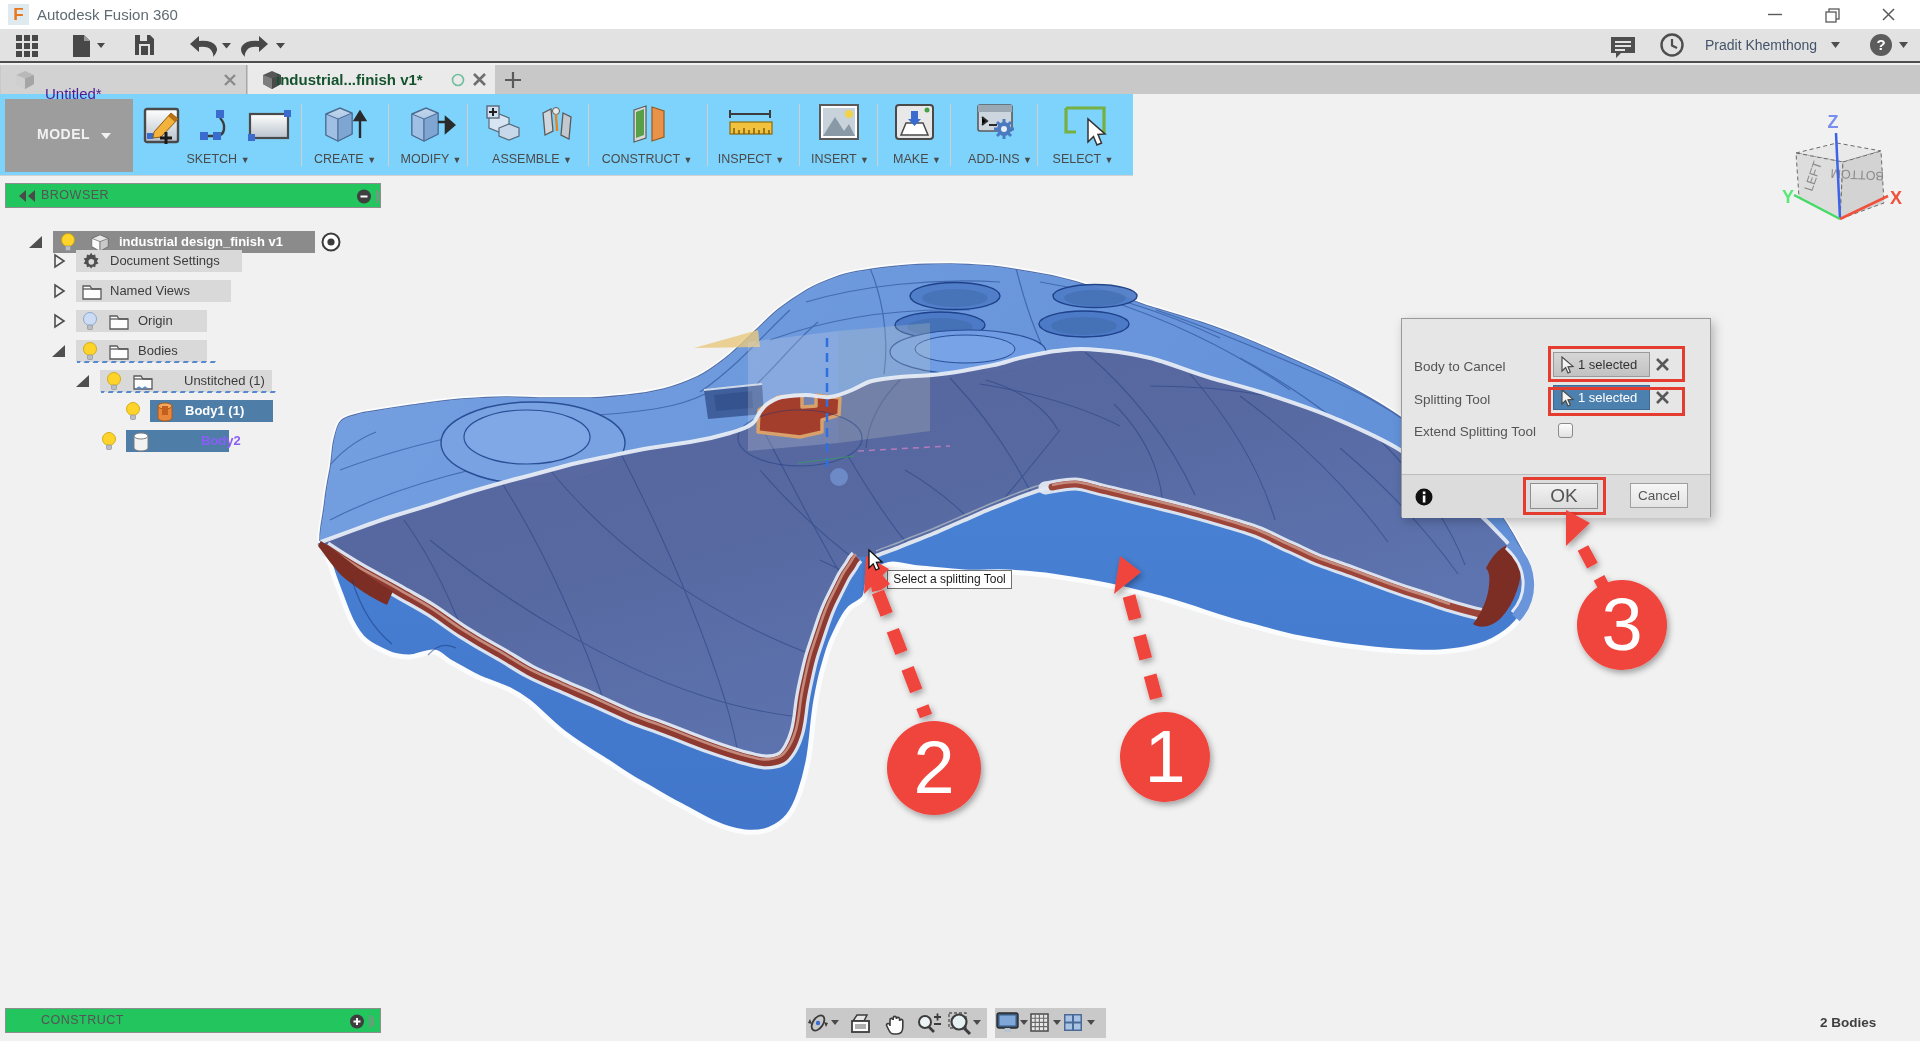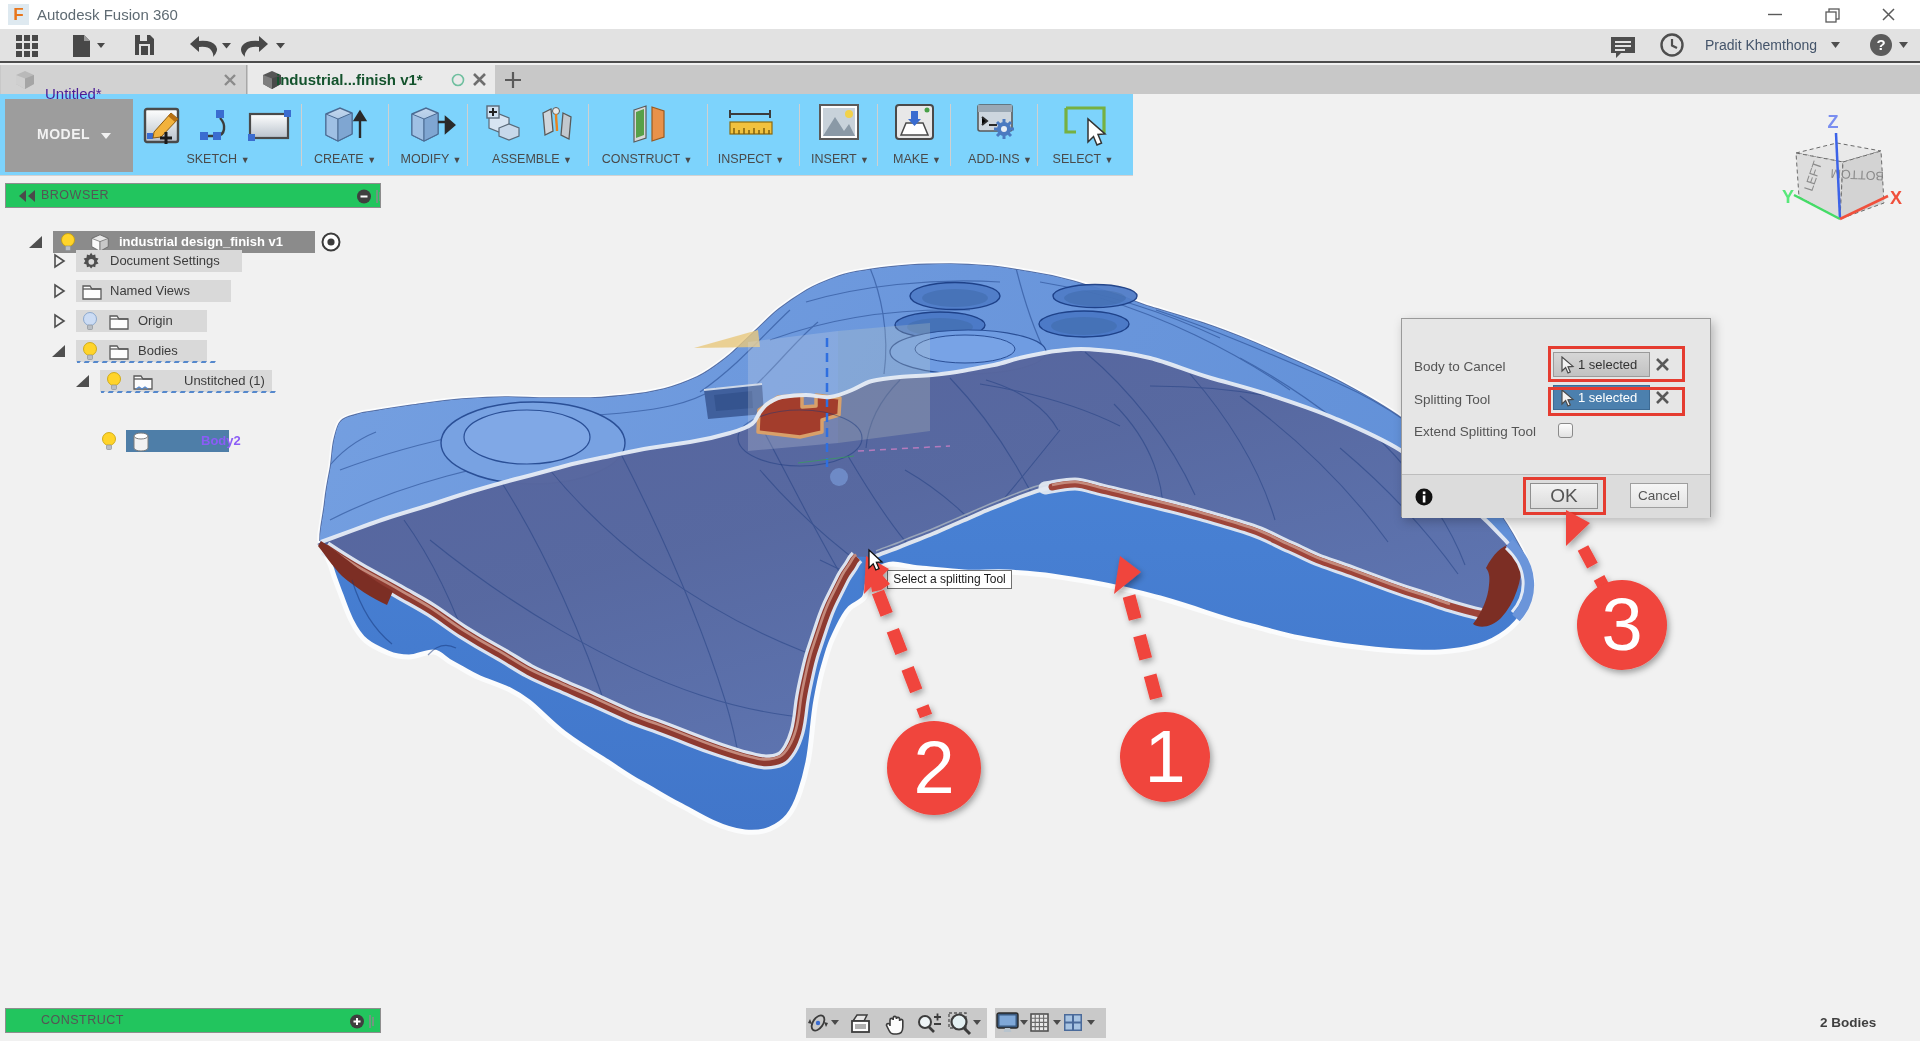--- a/index.html
+++ b/index.html
@@ -539,20 +539,33 @@
         <path d="M1 3 h7 l2 3 h9 v10 h-18 z" fill="#fdfdfd" stroke="#5a5a5a" stroke-width="1.3"></path>
         <path d="M1 6 h18" stroke="#5a5a5a" stroke-width="1.3" fill="none"></path>
         <path d="M3 16 l3 -2 3 2 3 -2 3 2" fill="none" stroke="#5588cc" stroke-width="1.2"></path>
       </svg>
       <span style="position:absolute;left:157px;top:3px;margin-left:22px;">Unstitched (1)</span>
       <svg class="abs" style="left:96px;top:19px;" width="180" height="6">
             <line x1="0" y1="3" x2="180" y2="3" stroke="#5588cc" stroke-width="2.2" stroke-dasharray="5 4" transform="skewX(-30)"></line>
           </svg>
     </div>
 
+    <div class="trow" style="left:0;top:192px;width:376px;">
+      <svg class="abs" style="left:119px;top:1px;" width="18" height="21" viewBox="0 0 18 21">
+        <circle cx="9" cy="8" r="6.5" fill="#ffd42a" stroke="#c8a000" stroke-width="0.8"></circle>
+        <rect x="6.5" y="14" width="5" height="4.5" rx="1" fill="#b9bec4" stroke="#8e9399" stroke-width="0.7"></rect>
+      </svg>
+      <div class="tbg" style="left:145px;width:123px;background:#4e7ea8;"></div>
+      <svg class="abs" style="left:150px;top:2px;" width="20" height="20" viewBox="0 0 20 20">
+        <path d="M3 4 v12 a7 3 0 0 0 14 0 v-12" fill="#e8873c" stroke="#a85a18" stroke-width="1"></path>
+        <ellipse cx="10" cy="4" rx="7" ry="3" fill="#f4a963" stroke="#a85a18" stroke-width="1"></ellipse>
+        <rect x="7" y="4" width="6" height="9" fill="#c55f1e"></rect>
+      </svg>
+      <span style="position:absolute;left:180px;top:3px;color:#fff;font-weight:bold;">Body1 (1)</span>
+    </div>
 
     <div class="trow" style="left:0;top:222px;width:376px;">
       <svg class="abs" style="left:95px;top:1px;" width="18" height="21" viewBox="0 0 18 21">
         <circle cx="9" cy="8" r="6.5" fill="#ffd42a" stroke="#c8a000" stroke-width="0.8"></circle>
         <rect x="6.5" y="14" width="5" height="4.5" rx="1" fill="#b9bec4" stroke="#8e9399" stroke-width="0.7"></rect>
       </svg>
       <div class="tbg" style="left:121px;width:103px;background:#4e7ea8;"></div>
       <svg class="abs" style="left:126px;top:2px;" width="20" height="20" viewBox="0 0 20 20">
         <path d="M3 4 v12 a7 3 0 0 0 14 0 v-12" fill="#f2f2f2" stroke="#7d7d7d" stroke-width="1"></path>
         <ellipse cx="10" cy="4" rx="7" ry="3" fill="#ffffff" stroke="#7d7d7d" stroke-width="1"></ellipse>

